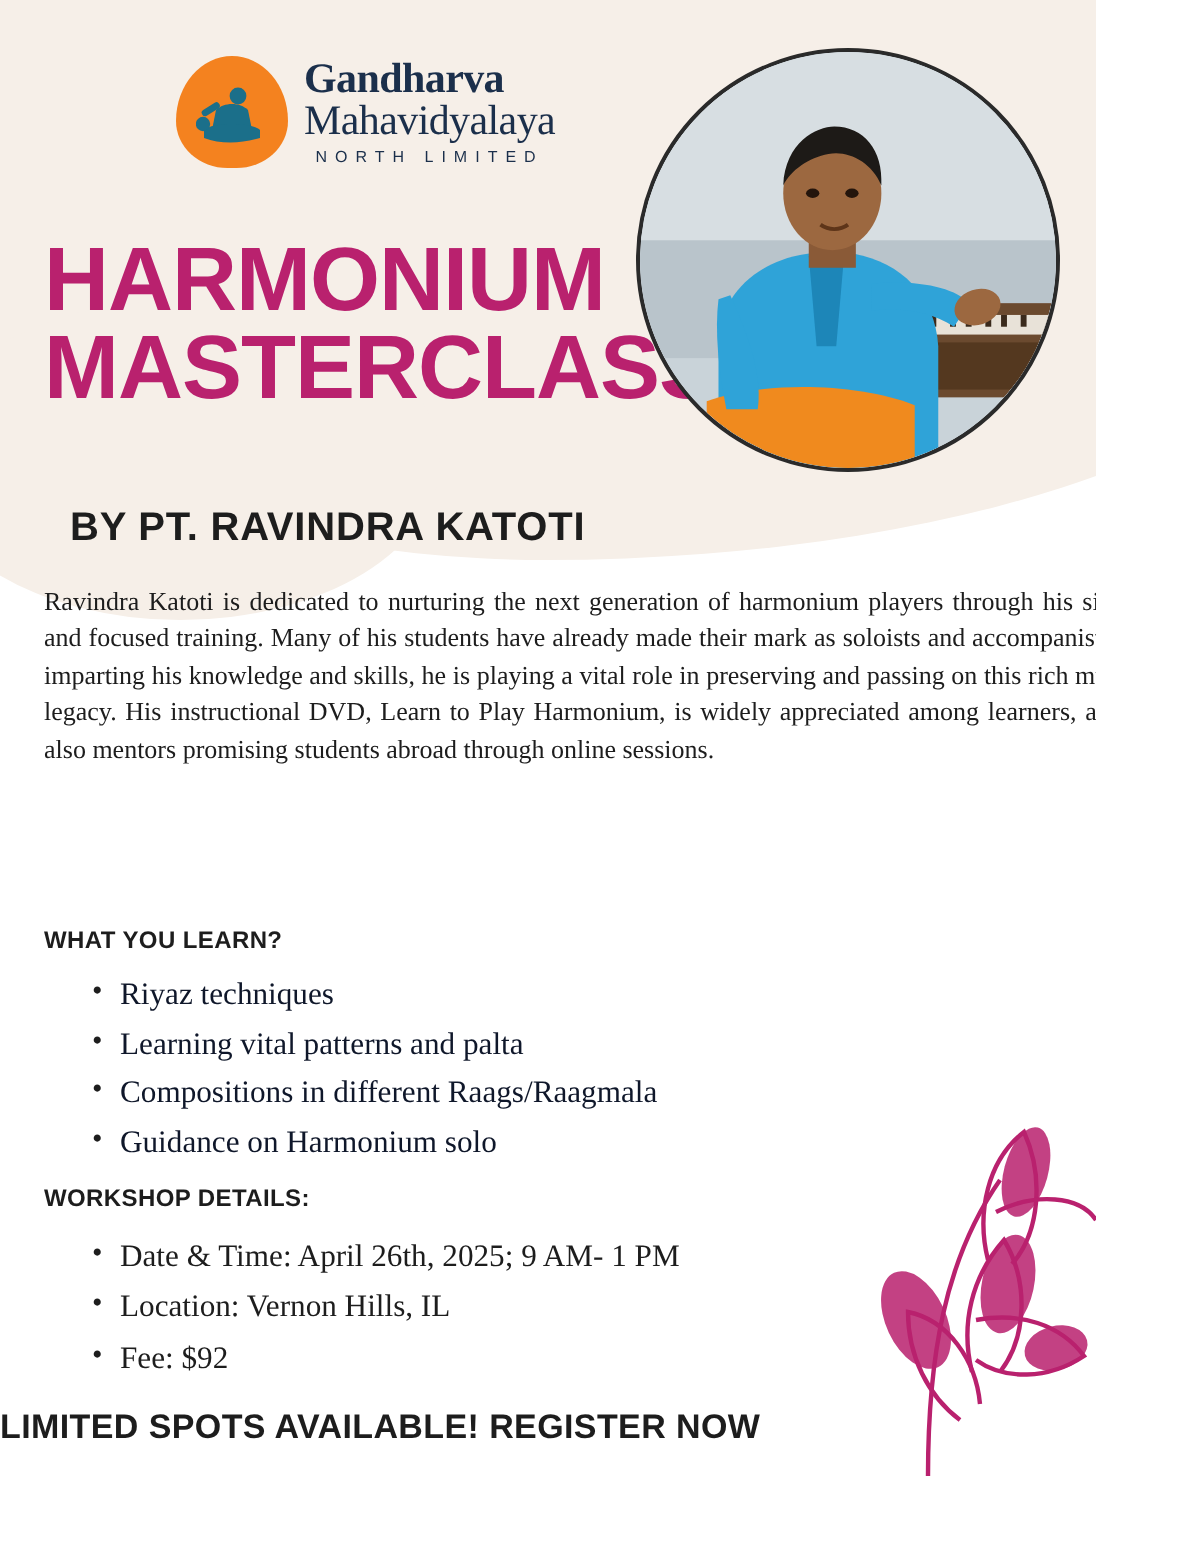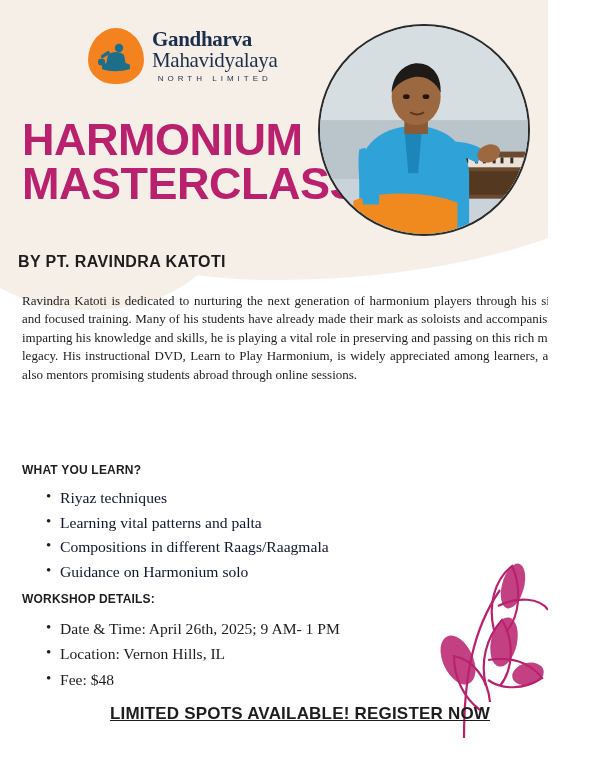--- a/index.html
+++ b/index.html
@@ -114,24 +114,24 @@
     letter-spacing: -0.5px;
     color: #b9216e;
     text-transform: uppercase;
     width: 360px;
   }
   .title .l2 { display: block; }
 
   .byline {
     position: absolute;
     top: 253px;
-    left: 18px;
-    font-family: "Liberation Sans", sans-serif;
-    font-weight: bold;
-    font-size: 16px;
+    left: 35px;
+    font-family: "Liberation Sans", sans-serif;
+    font-weight: bold;
+    font-size: 20px;
     letter-spacing: 0.4px;
     color: #1d1d1d;
     text-transform: uppercase;
   }
 
   .bio {
     position: absolute;
     top: 292px;
     left: 22px;
     width: 556px;
@@ -171,28 +171,26 @@
     font-size: 15.6px;
     line-height: 1.62;
     color: #1d1d1d;
   }
 
   .limited {
     position: absolute;
     top: 704px;
     left: 0;
     width: 600px;
-    text-align: center;
     font-family: "Liberation Sans", sans-serif;
     font-weight: bold;
     font-size: 17px;
     letter-spacing: 0.2px;
     color: #1d1d1d;
     text-transform: uppercase;
-    text-decoration: underline;
   }
 
   
   .leaf-art {
     position: absolute;
     right: 0;
     bottom: 36px;
     width: 180px;
     height: 230px;
     z-index: 1;
@@ -312,19 +310,19 @@
       <li>Riyaz techniques</li>
       <li>Learning vital patterns and palta</li>
       <li>Compositions in different Raags/Raagmala</li>
       <li>Guidance on Harmonium solo</li>
     </ul>
 
     <div class="sec-head details-head">WORKSHOP DETAILS:</div>
     <ul class="details-list">
       <li>Date &amp; Time: April 26th, 2025; 9 AM- 1 PM</li>
       <li>Location: Vernon Hills, IL</li>
-      <li>Fee: $48</li>
+      <li>Fee: $92</li>
     </ul>
 
     <div class="limited">LIMITED SPOTS AVAILABLE! REGISTER NOW</div>
 
   </div>
 </div>
 
 </body></html>

